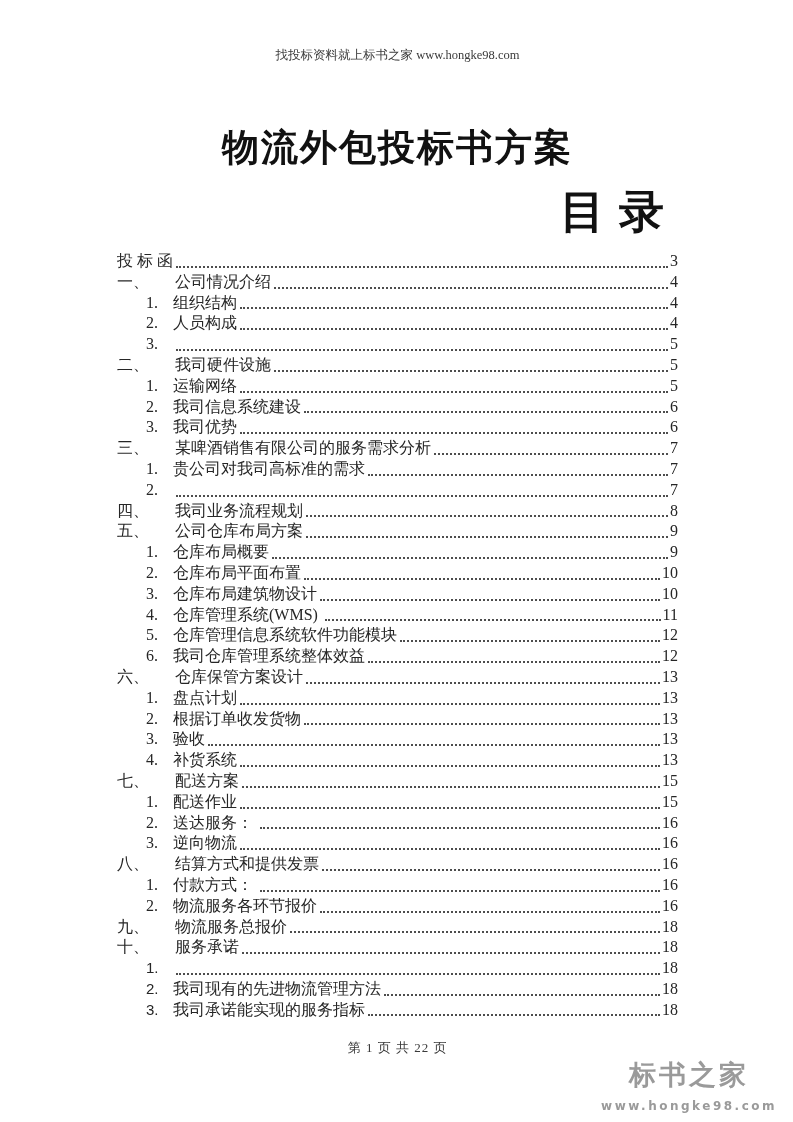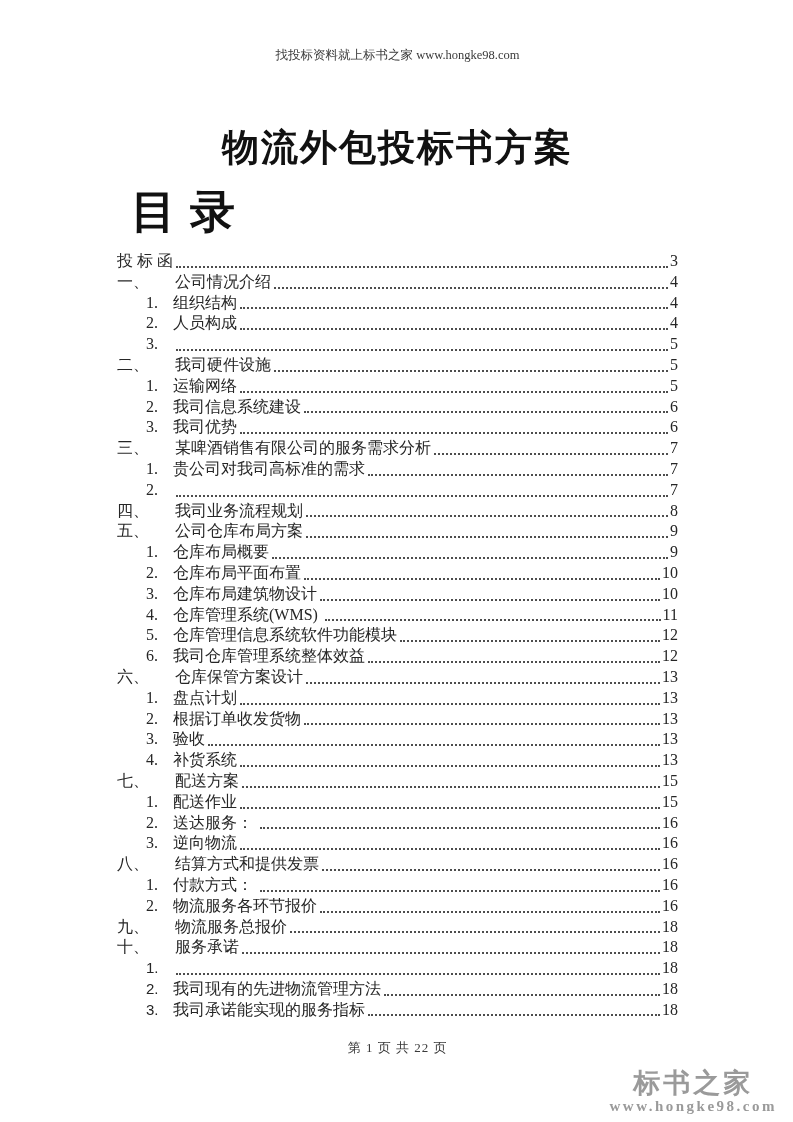--- a/index.html
+++ b/index.html
@@ -27,21 +27,21 @@
     text-align:center;
     font-size:37px;
     line-height:44px;
     font-weight:bold;
     letter-spacing:2px;
     color:#111111;
   }
 
   .toc-title {
     margin-top:16px;
-    text-align:left;
+    text-align:right;
     font-size:45px;
     line-height:52px;
     font-weight:bold;
     letter-spacing:14px;
     text-indent:14px;
     color:#111111;
   }
 
   .toc { margin-top:13px; }
 
@@ -87,27 +87,26 @@
     user-select:none;
   }
   .watermark .wm-logo {
     font-size:27px;
     line-height:30px;
     font-weight:bold;
     letter-spacing:3px;
     color:#9a9a9a;
   }
   .watermark .wm-url {
-    margin-top:1px;
-    font-size:15px;
+    margin-top:9px;
+    font-size:12px;
     line-height:15px;
     font-weight:bold;
     letter-spacing:2.5px;
     color:#9a9a9a;
-    font-family:Liberation Serif, serif;
   }
 </style>
 </head>
 <body>
 
 <div class="page">
 
   <div class="header">
     <span>找投标资料就上标书之家 www.hongke98.com</span>
   </div>

